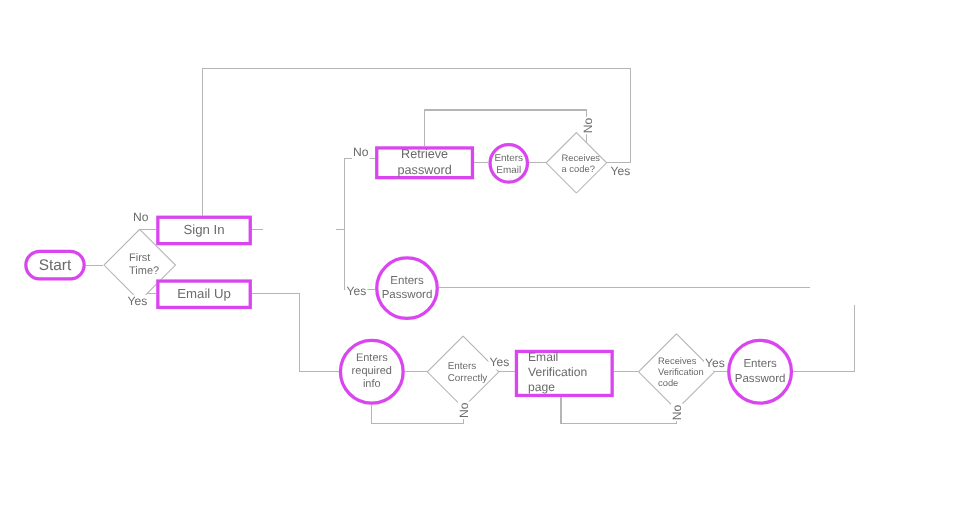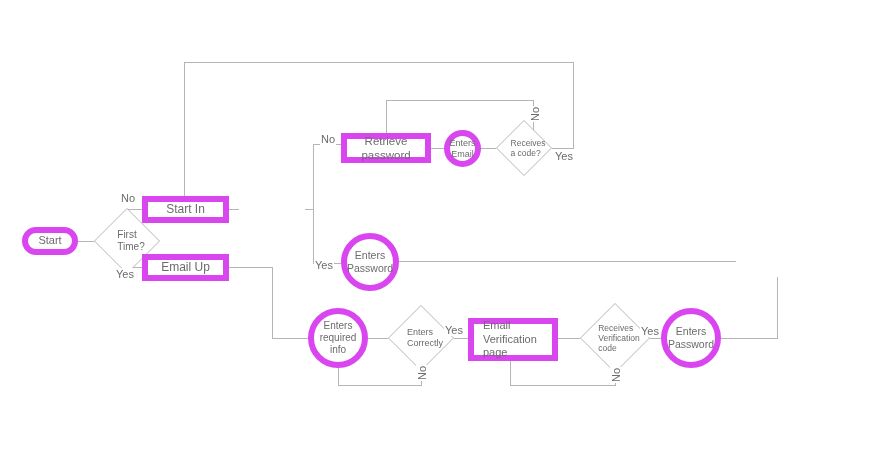--- a/index.html
+++ b/index.html
@@ -18,21 +18,21 @@
   svg#wires {
     position: absolute;
     left: 0;
     top: 0;
     width: 875px;
     height: 465px;
   }
   .node {
     position: absolute;
     box-sizing: border-box;
-    border: 6px solid #d946ef;
+    border: 3px solid #d946ef;
     background: #ffffff;
     color: #6b6b6b;
     display: flex;
     align-items: center;
     justify-content: center;
     text-align: center;
     line-height: 1.22;
     z-index: 3;
   }
   .node.rect { border-radius: 0; }
@@ -123,34 +123,34 @@
       <path d="M558,338 L580,338"></path>
 
       <path d="M650,338 L661,338"></path>
 
       <path d="M615,373 L615,385 L510,385 L510,361"></path>
 
       <path d="M721,338 L777,338 L777,277"></path>
     </g>
   </svg>
 
-  <div class="node term" style="left:22px; top:227px; width:56px; height:28px; font-size:11px;">
+  <div class="node term" style="left:22px; top:227px; width:56px; height:28px; font-size:14px;">
     <span>Start</span>
   </div>
 
   <div class="diamond" style="left:94px; top:208px; width:66px; height:66px;">
     <svg class="dshape" viewBox="0 0 66 66">
       <polygon points="33,0.5 65.5,33 33,65.5 0.5,33" fill="#ffffff" stroke="#b5b5b5" stroke-width="1"></polygon>
     </svg>
     <div class="dlabel" style="font-size:10px; white-space:pre-line;">First
 Time?</div>
   </div>
 
   <div class="node rect" style="left:142px; top:196px; width:87px; height:27px; font-size:12px;">
-    <span>Start In</span>
+    <span>Sign In</span>
   </div>
 
   <div class="node rect" style="left:142px; top:254px; width:87px; height:27px; font-size:12px;">
     <span>Email Up</span>
   </div>
 
 
   <div class="node rect" style="left:341px; top:133px; width:90px; height:30px; font-size:11.5px;">
     <span>Retrieve password</span>
   </div>

